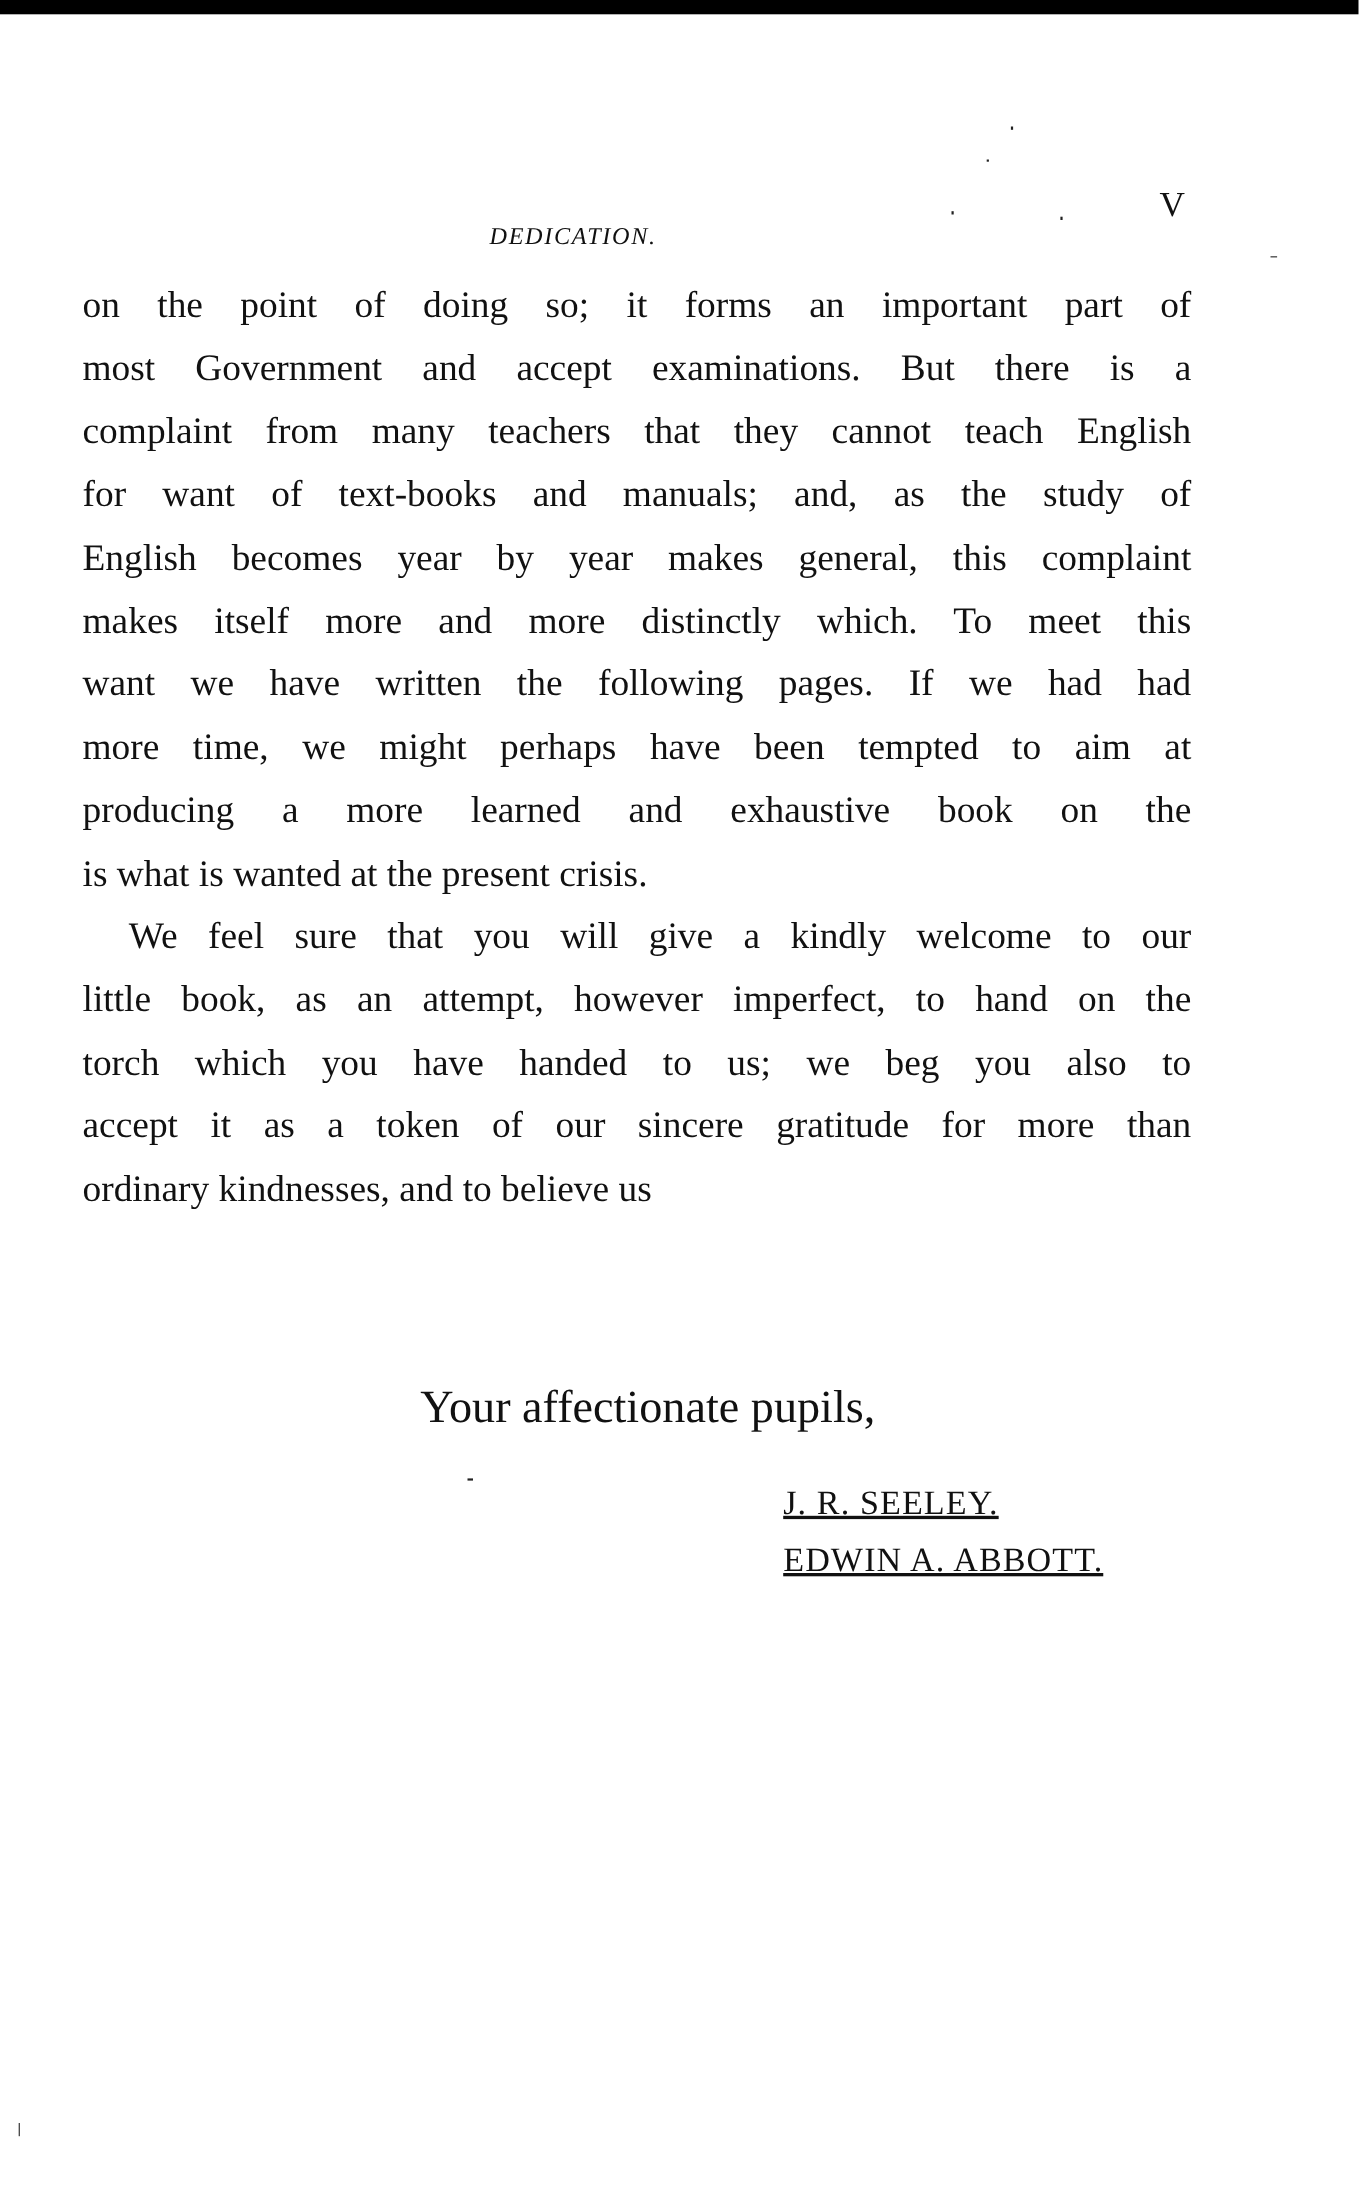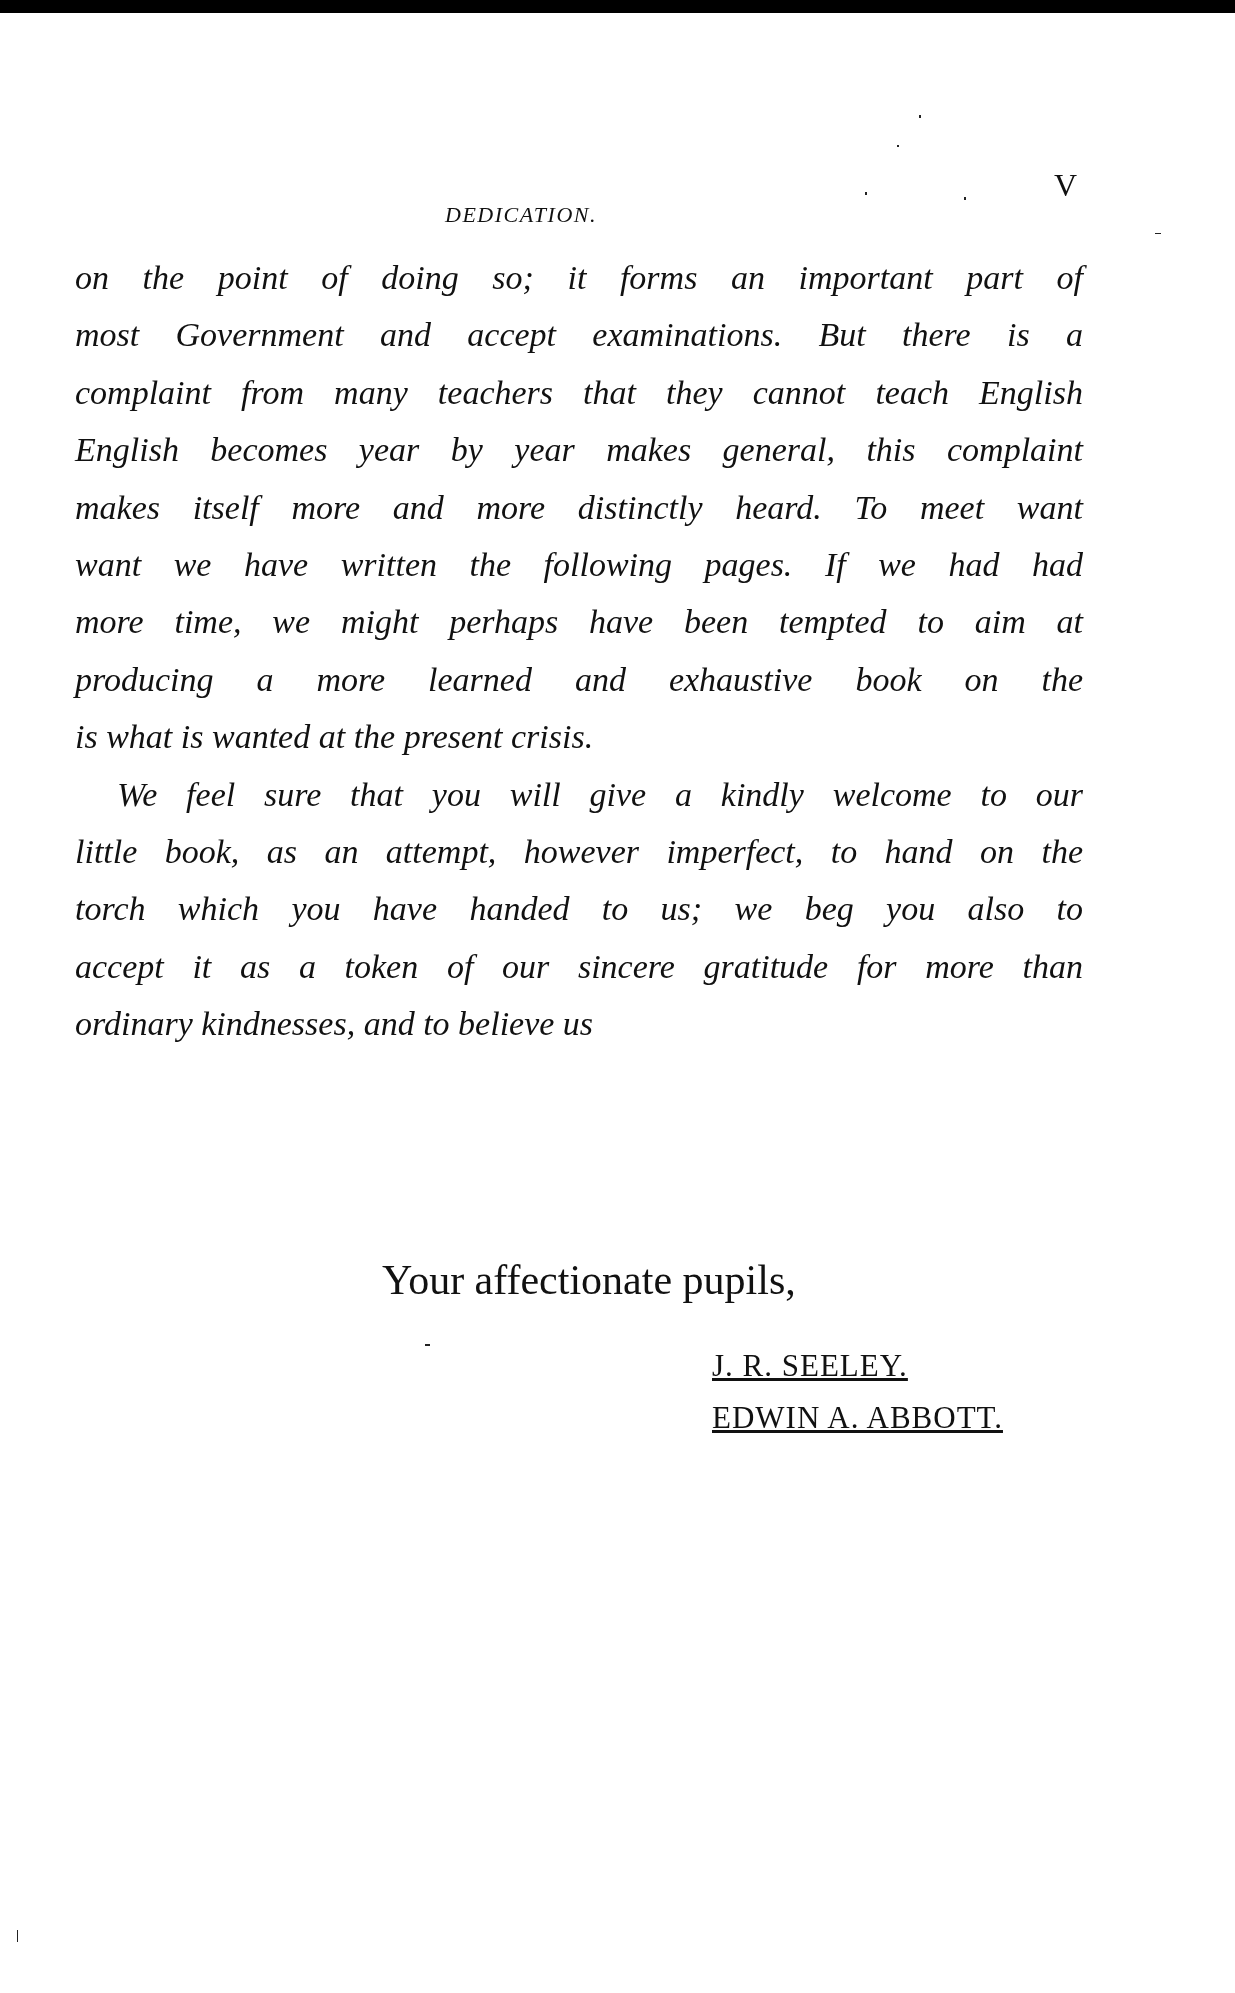--- a/index.html
+++ b/index.html
@@ -58,21 +58,20 @@
       text-align-last: justify;
     }
     .para {
       margin: 0;
     }
     .para-line {
       display: block;
       white-space: nowrap;
       text-align-last: justify;
       text-align: justify;
-      font-style: italic;
     }
     .para-line.last {
       text-align-last: left;
     }
     .para-line.indent {
       padding-left: 42px;
     }
     .closing {
       position: absolute;
       left: 382px;
@@ -107,22 +106,23 @@
 <header class="running-head">
   <span class="running-title">DEDICATION.</span>
   <span class="page-number">V</span>
 </header>
 
 <main class="body-text">
   <p class="para">
     <span class="para-line">on the point of doing so; it forms an important part of</span>
     <span class="para-line">most Government and accept examinations.  But there is a</span>
     <span class="para-line">complaint from many teachers that they cannot teach English</span>
+    <span class="para-line">for want of text-books and manuals; and, as the study of</span>
     <span class="para-line">English becomes year by year makes general, this complaint</span>
-    <span class="para-line">makes itself more and more distinctly heard.  To meet want</span>
+    <span class="para-line">makes itself more and more distinctly which.  To meet this</span>
     <span class="para-line">want we have written the following pages.  If we had had</span>
     <span class="para-line">more time, we might perhaps have been tempted to aim at</span>
     <span class="para-line">producing a more learned and exhaustive book on the</span>
     <span class="para-line last">is what is wanted at the present crisis.</span>
   </p>
   <p class="para">
     <span class="para-line indent">We feel sure that you will give a kindly welcome to our</span>
     <span class="para-line">little book, as an attempt, however imperfect, to hand on the</span>
     <span class="para-line">torch which you have handed to us; we beg you also to</span>
     <span class="para-line">accept it as a token of our sincere gratitude for more than</span>

